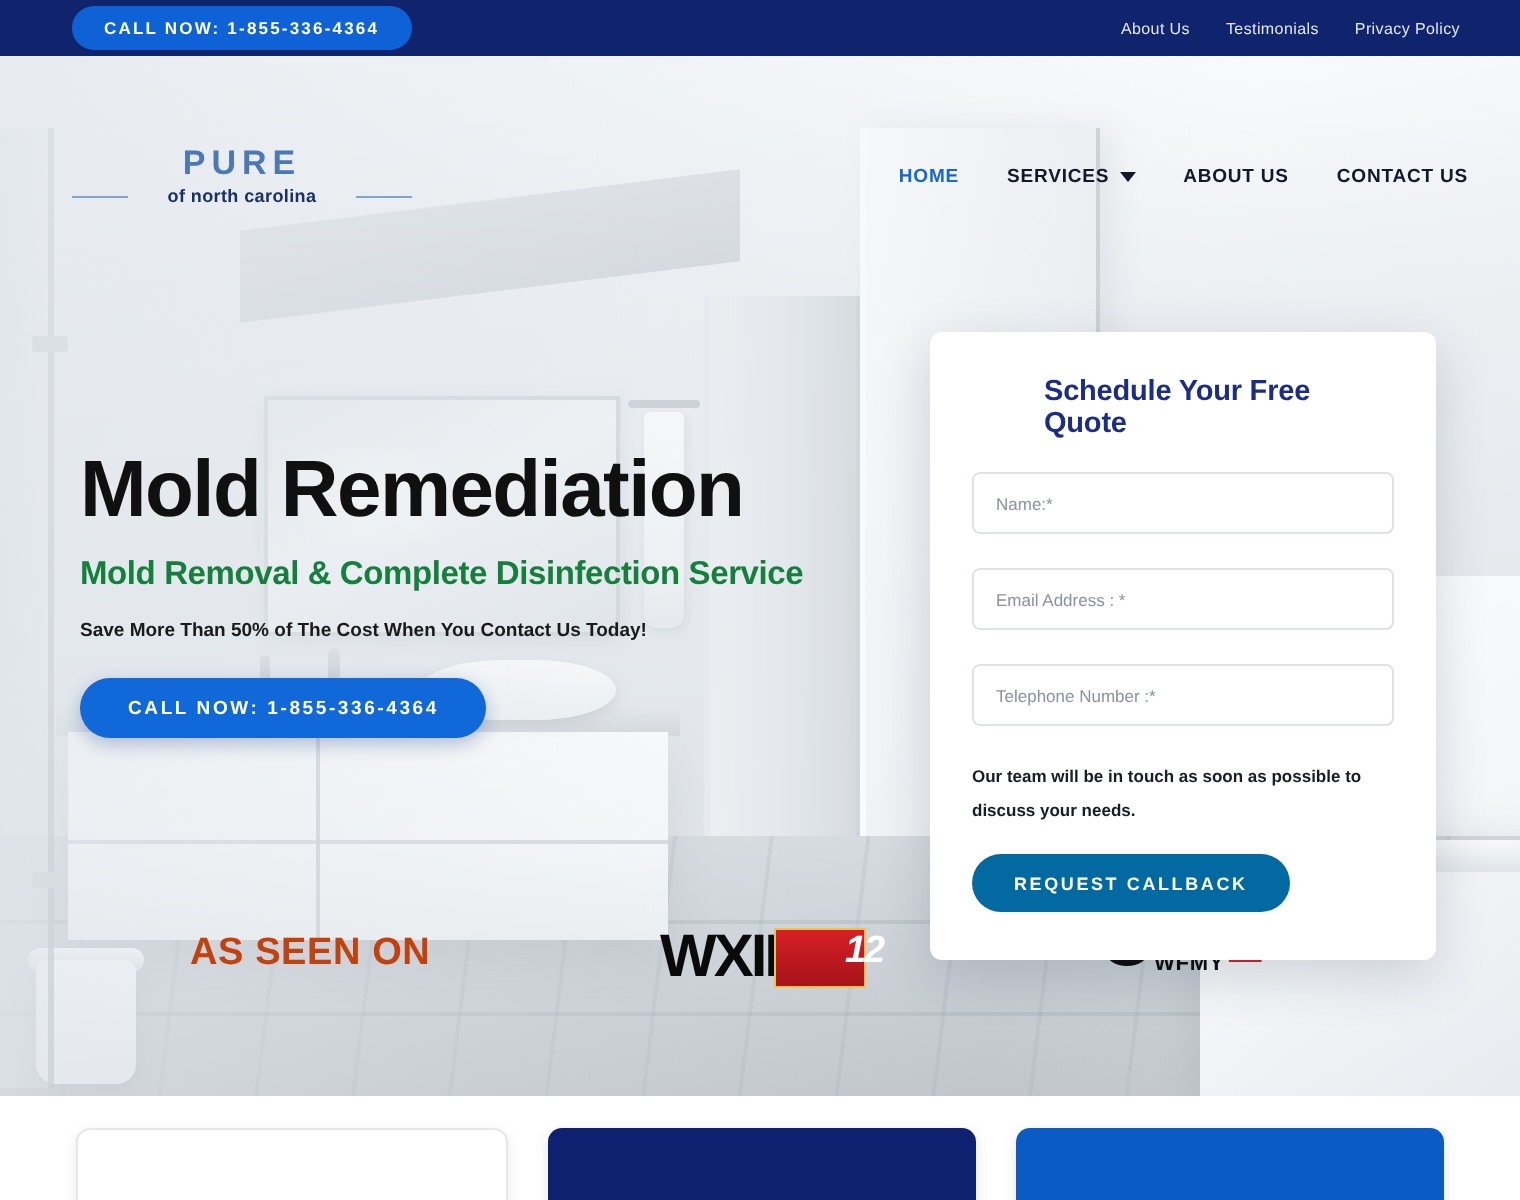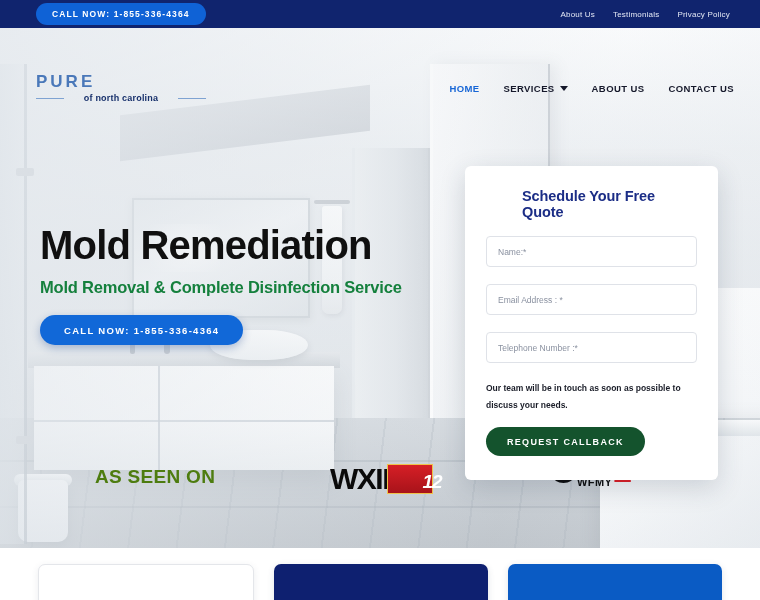--- a/index.html
+++ b/index.html
@@ -215,20 +215,21 @@
   .mainnav {
     position: absolute; z-index: 30;
     left: 0; top: 0; width: 100%;
     display: flex; align-items: center;
     padding: 0 20px;
     height: 120px;
   }
   .logo {
     margin-left: 16px;
     width: 170px;
+    text-align: center;
     line-height: 1;
     user-select: none;
   }
   .logo-pure {
     font-size: 17px; font-weight: bold;
     letter-spacing: 3px;
     color: #3d6fb5;
     opacity: .92;
   }
   .logo-maint {
@@ -321,38 +322,38 @@
   
   .seenon {
     position: absolute; z-index: 20;
     left: 40px; top: 438px;
     width: 690px;
     display: flex; align-items: center;
   }
   .seenon-label {
     font-size: 19px;
     font-weight: bold;
-    color: #4d7c0f;
+    color: #c2410c;
     letter-spacing: .3px;
     margin-left: 55px;
     white-space: nowrap;
   }
   .logo-wxii {
     position: absolute; left: 290px; top: -4px;
     display: flex; align-items: center;
   }
   .wxii-text {
     font-size: 30px; font-weight: bold;
     color: #0a0a0a; letter-spacing: -1.5px;
   }
   .wxii-box {
     width: 26px; height: 30px;
     background: linear-gradient(180deg, #d61f26 0%, #a8131a 100%);
     border: 1.5px solid #f0c24a;
-    display: flex; align-items: flex-end; justify-content: center;
+    display: flex; align-items: flex-start; justify-content: center;
     margin-left: -2px;
     padding-left: 44px;
   }
   .wxii-12 {
     font-size: 19px; font-weight: bold; font-style: italic;
     color: #ffffff; letter-spacing: -1px;
   }
   .logo-wfmy {
     position: absolute; left: 513px; top: -10px;
     display: flex; align-items: flex-end;
@@ -416,21 +417,21 @@
   }
   .quote-field::placeholder { color: #8a91a0; }
   .quote-note {
     font-size: 8.5px;
     font-weight: bold;
     color: #1a1d28;
     line-height: 2.0;
     margin-bottom: 13px;
   }
   .quote-submit {
-    background: #14532d;
+    background: #0369a1;
     color: #ffffff;
     border: none;
     border-radius: 18px;
     height: 29px;
     padding: 0 21px;
     font-size: 9px;
     font-weight: bold;
     letter-spacing: 1.3px;
     cursor: pointer;
     white-space: nowrap;
@@ -524,20 +525,21 @@
         </a>
         <a href="#">
           <span>CONTACT US</span>
         </a>
       </div>
     </div>
 
     <div class="hero-copy">
       <div class="hero-h1">Mold Remediation</div>
       <div class="hero-h2">Mold Removal &amp; Complete Disinfection Service</div>
+      <div class="hero-sub">Save More Than 50% of The Cost When You Contact Us Today!</div>
       <button class="hero-cta">CALL NOW: 1-855-336-4364</button>
     </div>
 
     <div class="seenon">
       <div class="seenon-label">AS SEEN ON</div>
 
       <div class="logo-wxii">
         <span class="wxii-text">WXII</span>
         <span class="wxii-box">
           <span class="wxii-12">12</span>

